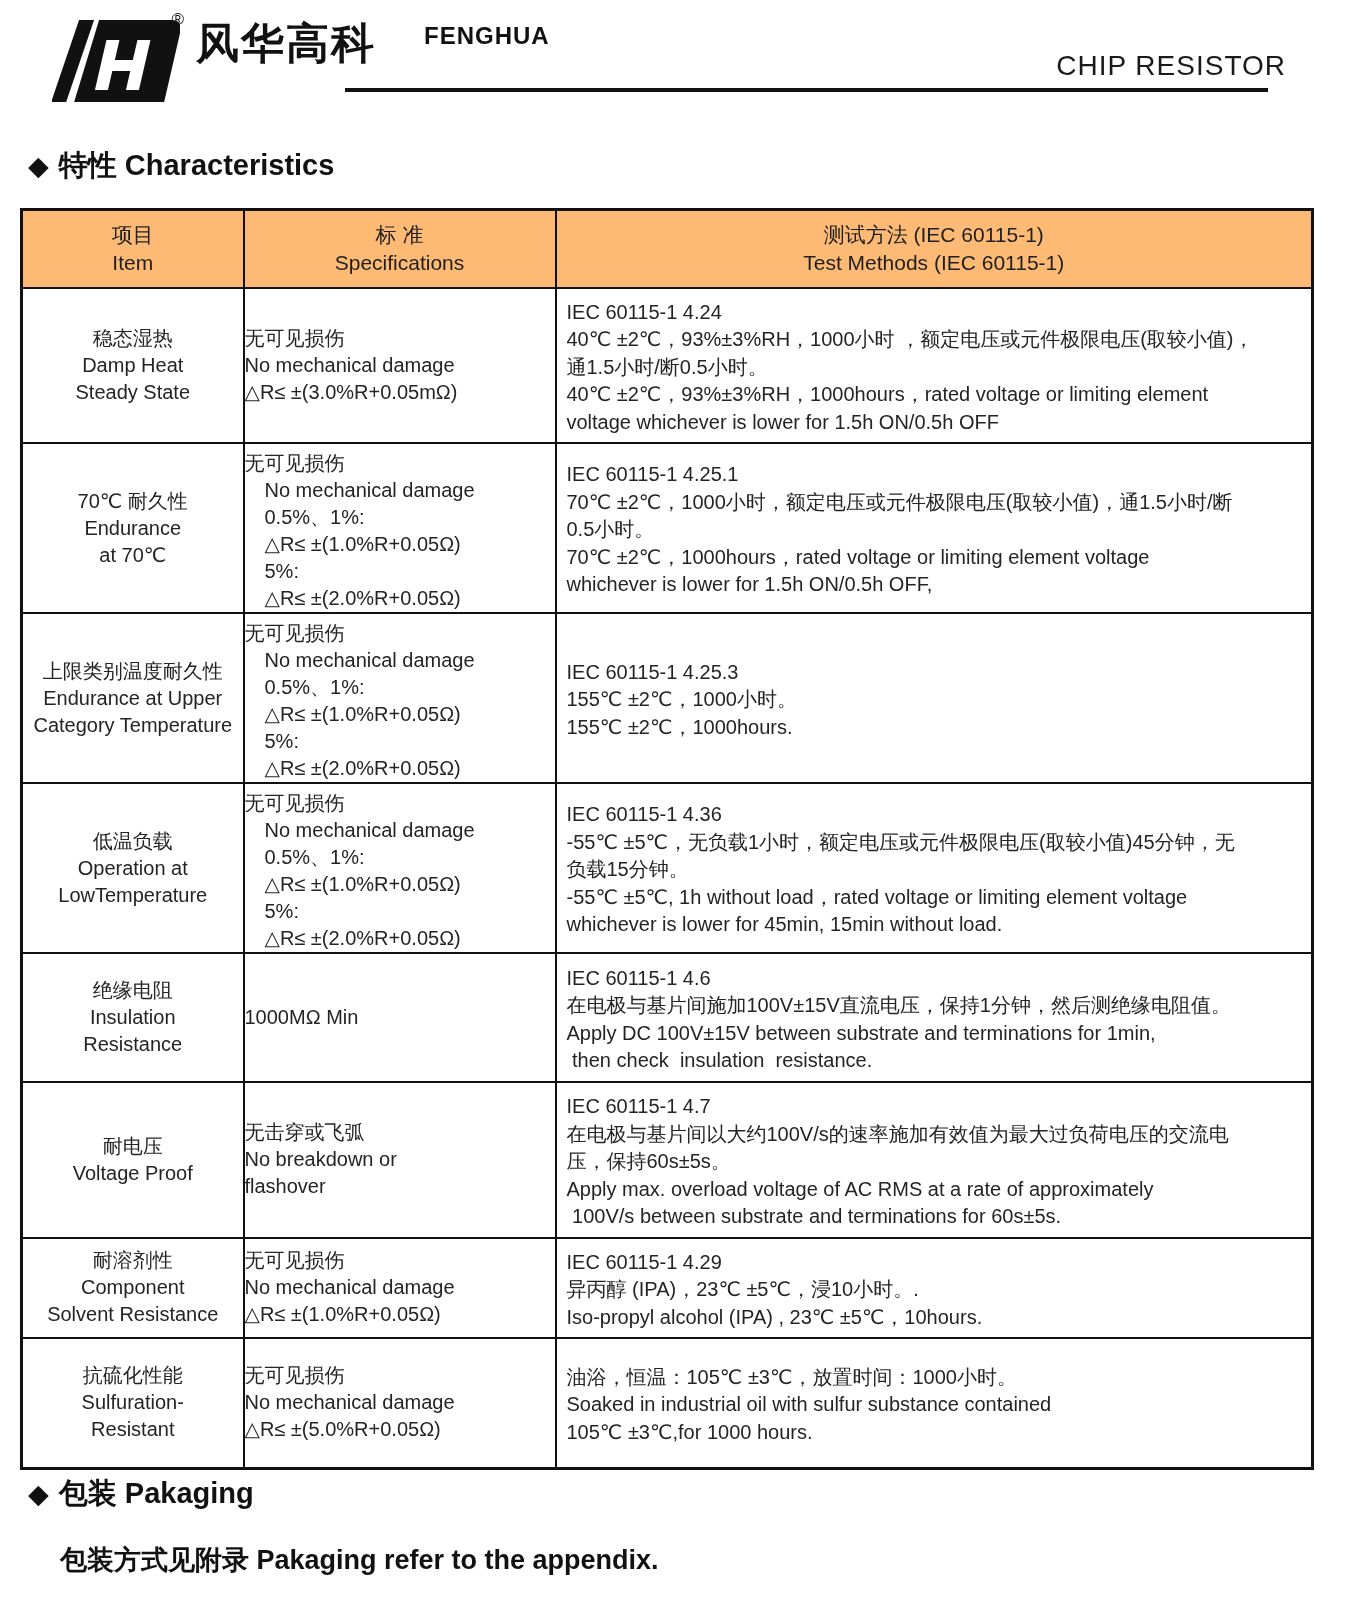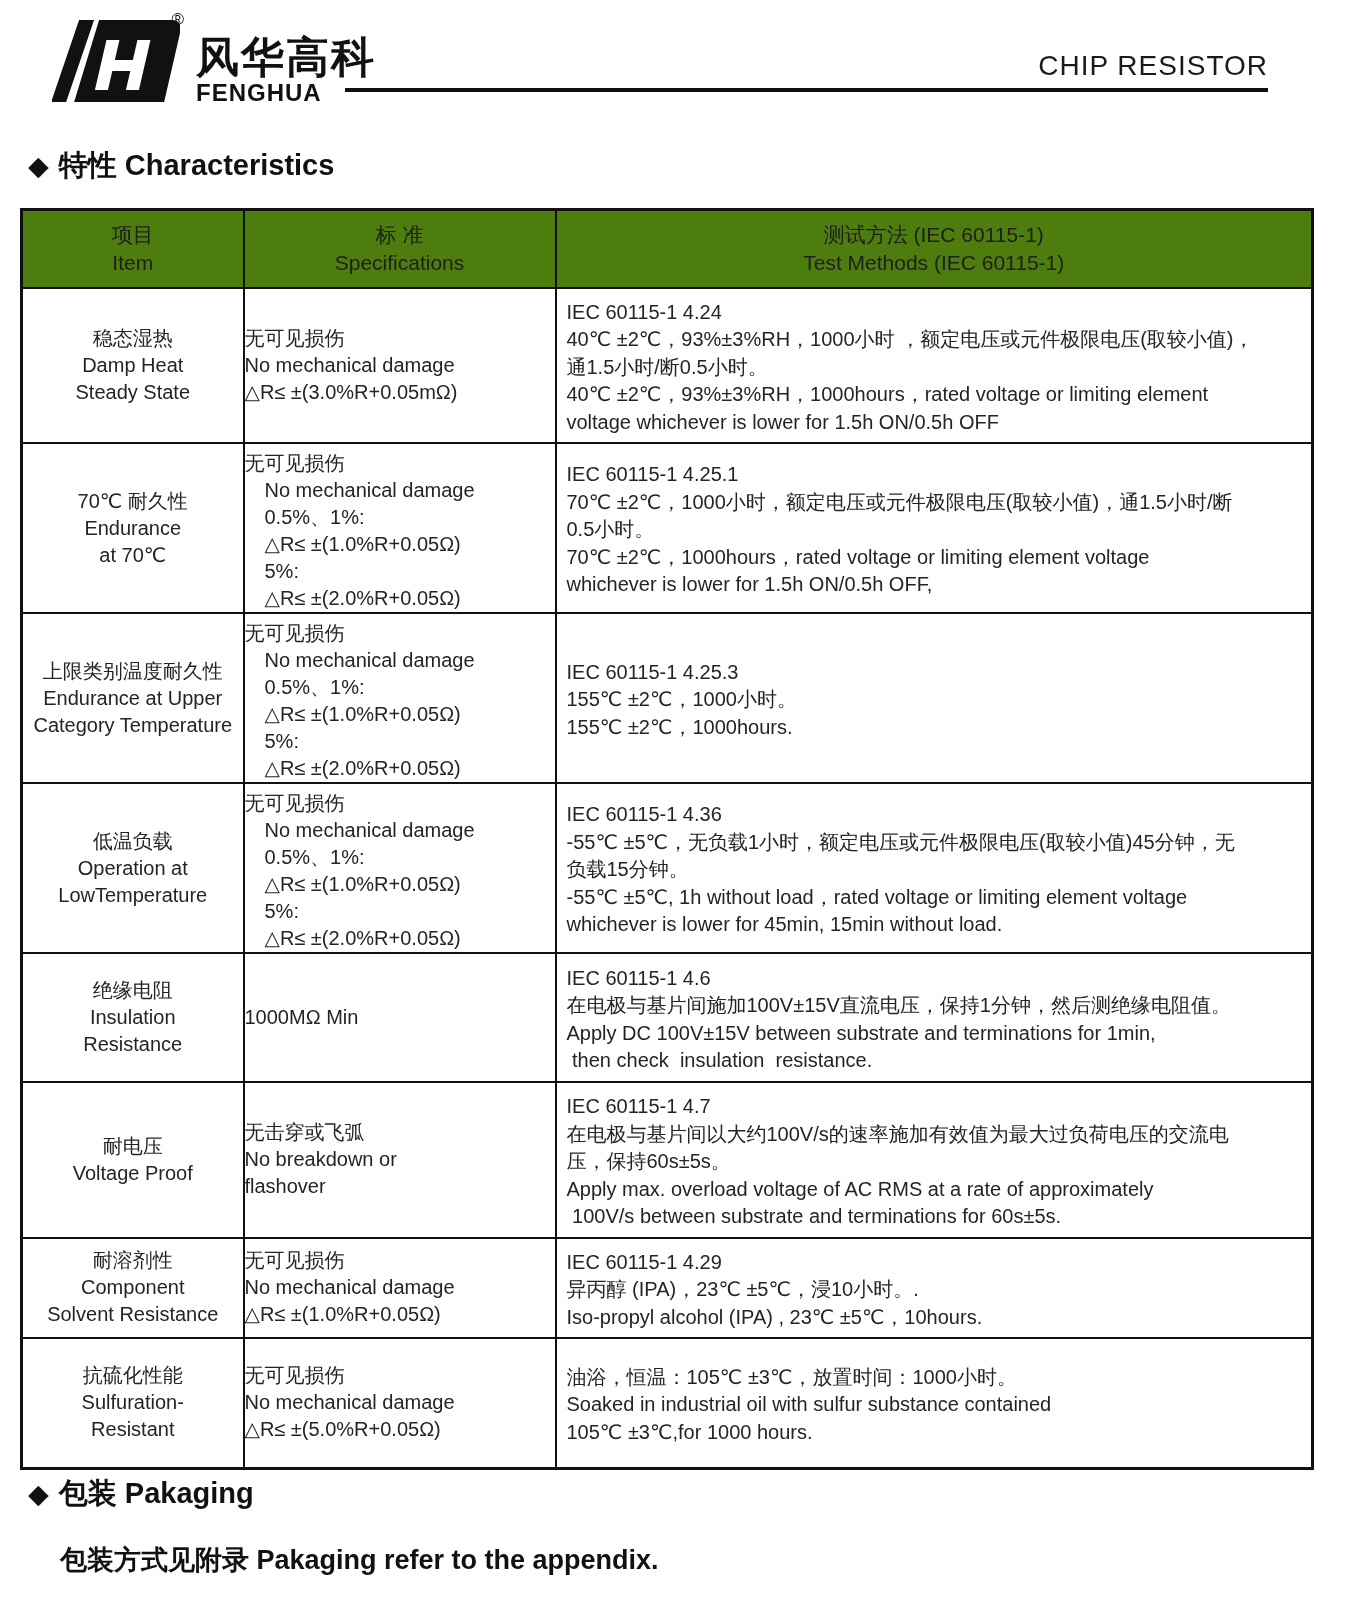--- a/index.html
+++ b/index.html
@@ -3,40 +3,40 @@
 <meta charset="utf-8">
 <style>
   * { margin:0; padding:0; box-sizing:border-box; }
   body { background:#ffffff; font-family:"Liberation Sans","DejaVu Sans",sans-serif; color:#1a1a1a; }
   .page { position:relative; width:1366px; height:1616px; background:#ffffff; overflow:hidden; }
 
   
   .logo-block { position:absolute; left:52px; top:14px; display:flex; gap:16px; align-items:flex-start; }
   .logo-mark-wrap { position:relative; width:128px; height:92px; }
   .reg-mark { position:absolute; right:-4px; top:-4px; font-size:17px; color:#111; }
-  .brand-text { display:flex; flex-direction:column; margin-top:22px; }
+  .brand-text { display:flex; flex-direction:row; margin-top:8px;gap:48px; }
   .brand-cn { font-size:43px; font-weight:bold; color:#111; letter-spacing:2px; line-height:1.0; }
   .brand-en { font-size:24px; font-weight:bold; color:#111; letter-spacing:1px; line-height:1.15; }
-  .doc-title { position:absolute; top:50px; right:98px; font-size:28px; color:#1a1a1a; letter-spacing:1px; font-weight:500; }
+  .doc-title { position:absolute; top:50px; right:80px; font-size:28px; color:#1a1a1a; letter-spacing:1px; font-weight:500; }
   .header-rule { position:absolute; left:345px; right:98px; top:88px; height:4px; background:#111; }
 
   
   .section-heading { position:absolute; left:28px; font-size:29px; font-weight:600; color:#111; display:flex; align-items:center; gap:10px; }
   .sec-characteristics { top:146px; }
   .sec-packaging { top:1474px; }
   .diamond { font-size:27px; line-height:1; }
   .packaging-note { position:absolute; left:60px; top:1542px; font-size:27px; font-weight:600; color:#111; }
 
   
   .tbl-wrap { position:absolute; left:20px; top:208px; width:1294px; }
   table.chars { border-collapse:collapse; width:1294px; table-layout:fixed; border:3px solid #111; }
   table.chars th, table.chars td { border:2px solid #111; }
   .col-item { width:222px; }
   .col-spec { width:312px; }
-  thead th { background:#4d7c0f; height:78px; font-size:21px; font-weight:normal; color:#1f1f1f; text-align:center; vertical-align:middle; }
+  thead th { background:#fdba74; height:78px; font-size:21px; font-weight:normal; color:#1f1f1f; text-align:center; vertical-align:middle; }
   thead th div { line-height:28px; }
   td { font-size:20px; color:#242424; vertical-align:middle; }
   .cell-item { text-align:center; }
   .cell-item div { line-height:27px; }
   .cell-spec div { line-height:27px; }
   .cell-spec .ln-center { text-align:left; }
   .cell-spec .ln-left { text-align:left; padding-left:20px; }
   .cell-spec.top { vertical-align:top; padding-top:6px; }
   .cell-methods { text-align:left; padding:10px 8px 6px 10px; }
   .cell-methods div { line-height:27.5px; white-space:pre-wrap; }

